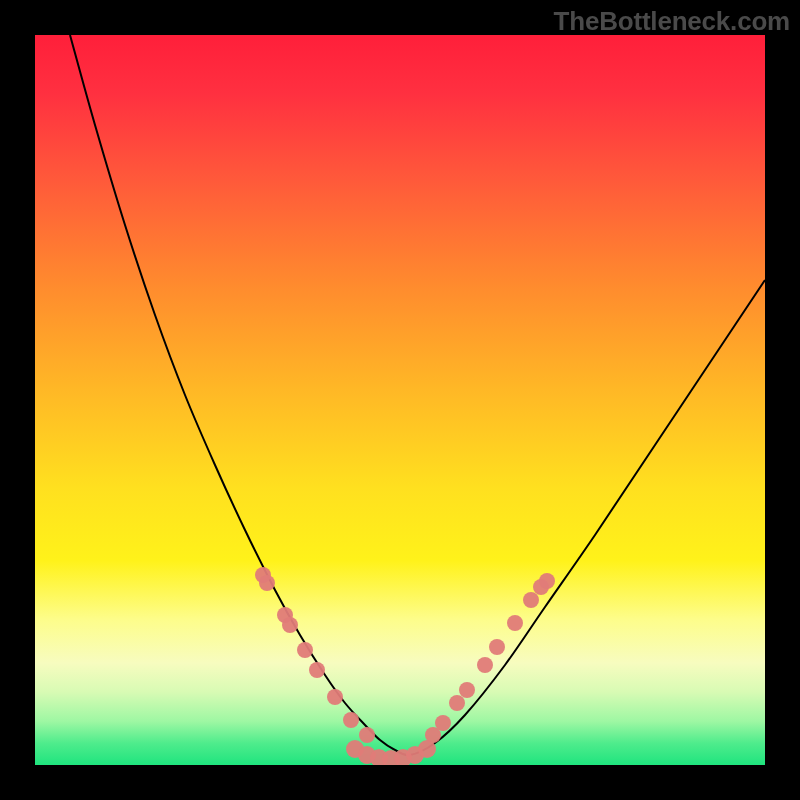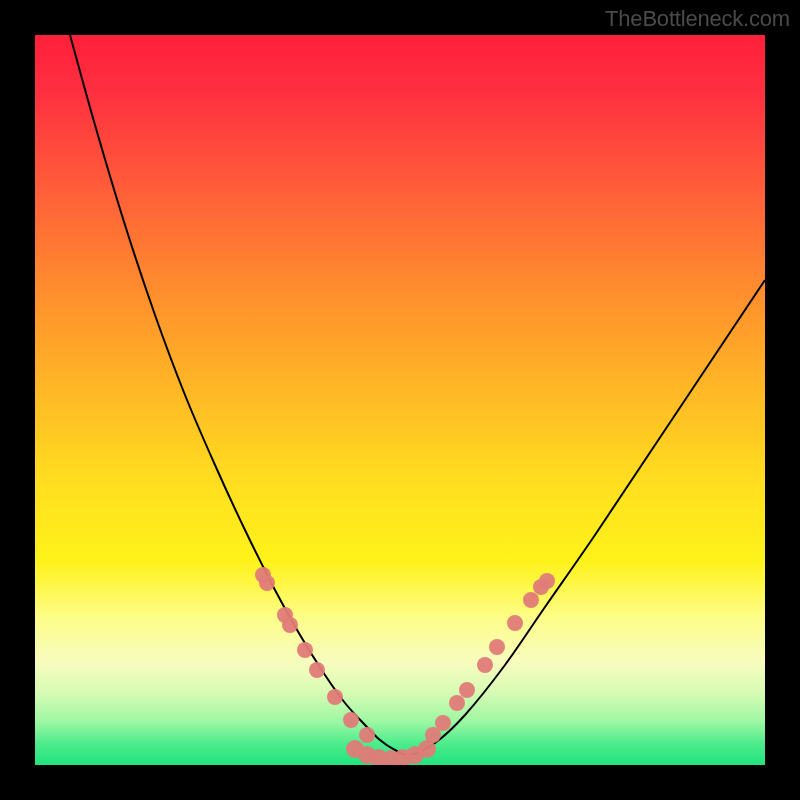--- a/index.html
+++ b/index.html
@@ -15,22 +15,22 @@
     position: relative;
     width: 800px;
     height: 800px;
     background: #000;
   }
   .watermark {
     position: absolute;
     top: 6px;
     right: 10px;
     color: #4a4a4a;
-    font-size: 22px;
-    font-weight: 400;
+    font-size: 26px;
+    font-weight: 700;
     letter-spacing: -0.2px;
     font-family: Arial, Helvetica, sans-serif;
   }
   .plot-area {
     position: absolute;
     left: 35px;
     top: 35px;
     width: 730px;
     height: 730px;
     background: linear-gradient(to bottom,

